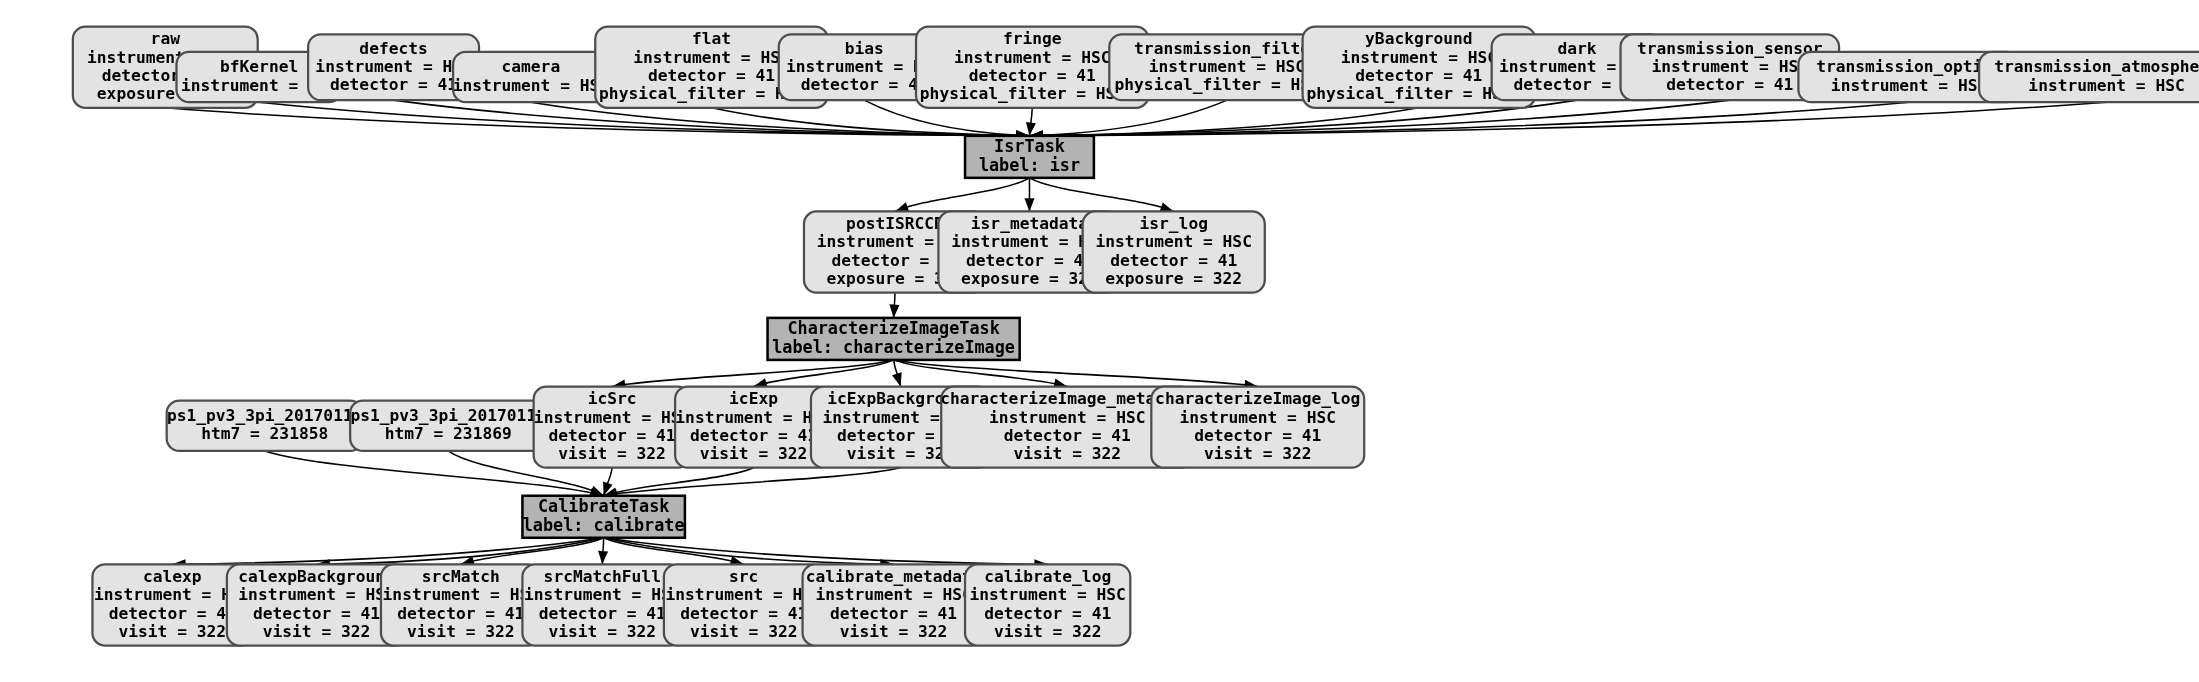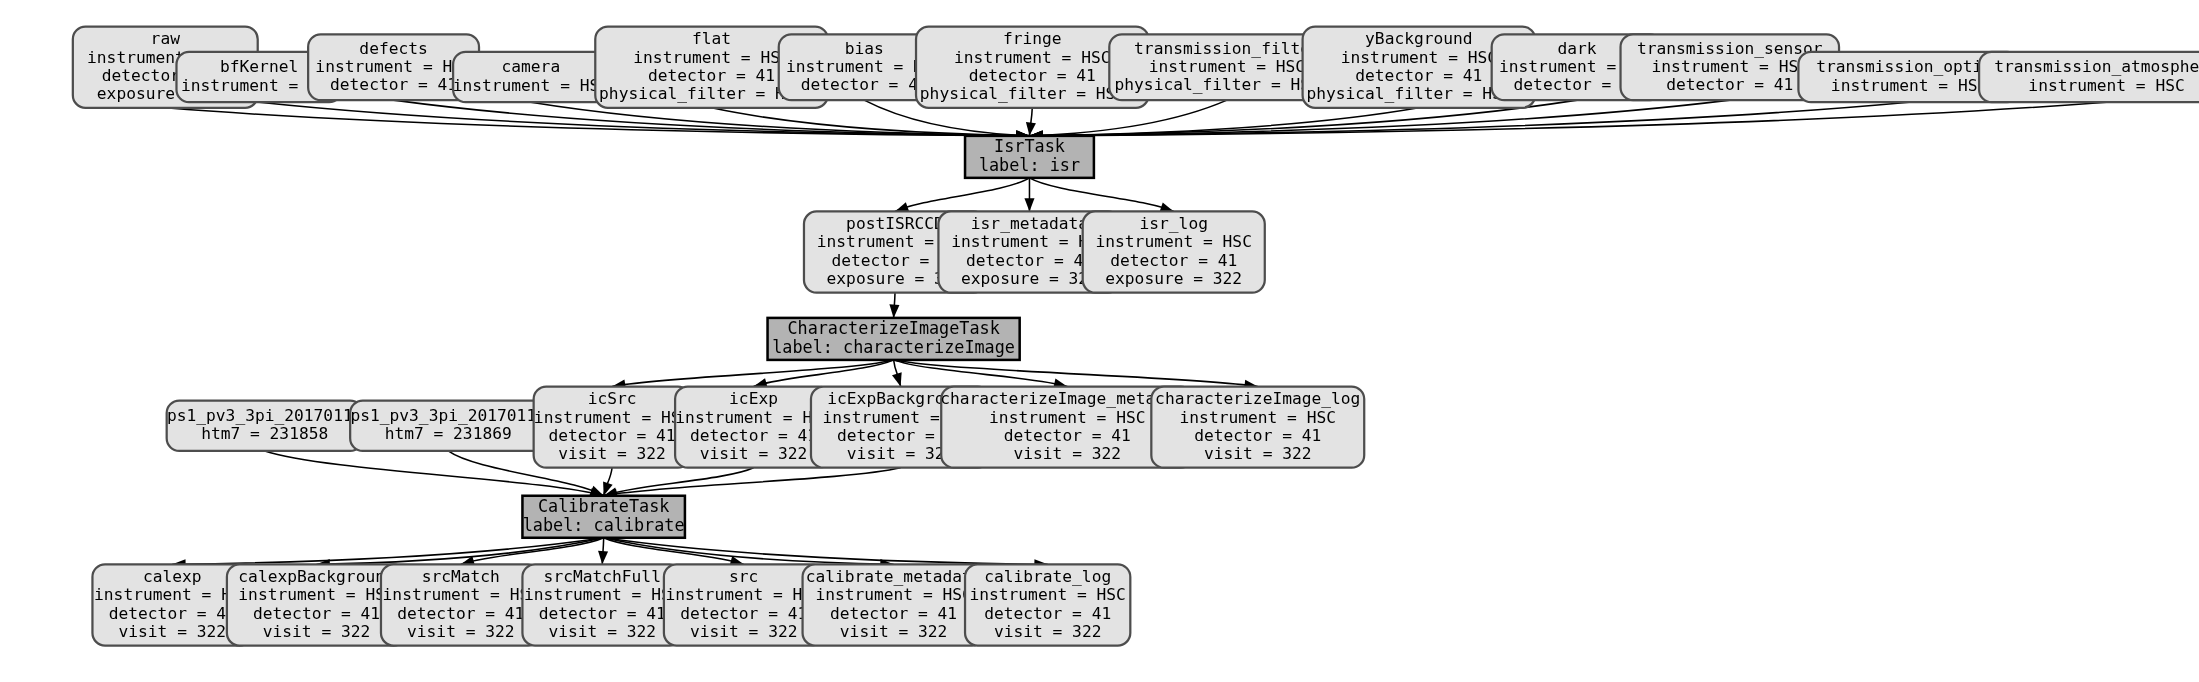--- a/index.html
+++ b/index.html
@@ -11,20 +11,21 @@
   body {
     width: 2199px;
     height: 682px;
     overflow: hidden;
     font-family: "DejaVu Sans Mono", "Liberation Mono", monospace;
   }
   #graph-root {
     position: relative;
     width: 2199px;
     height: 630px;
+    font-weight: bold;
   }
   svg#graph-canvas {
     position: absolute;
     top: 0; left: 0;
     width: 2199px;
     height: 682px;
     display: block;
   }
   .edge-path {
     fill: none;

